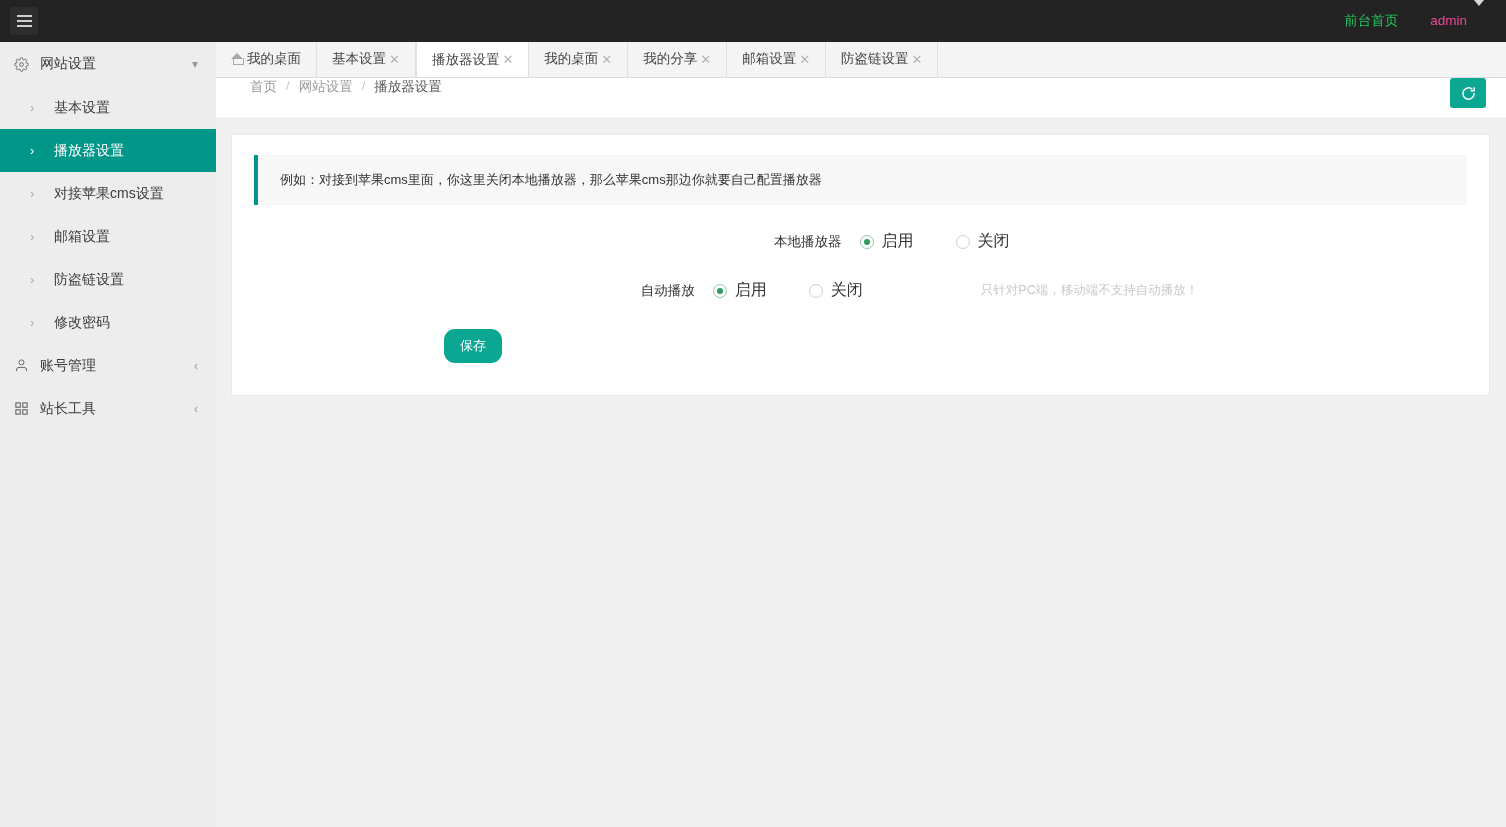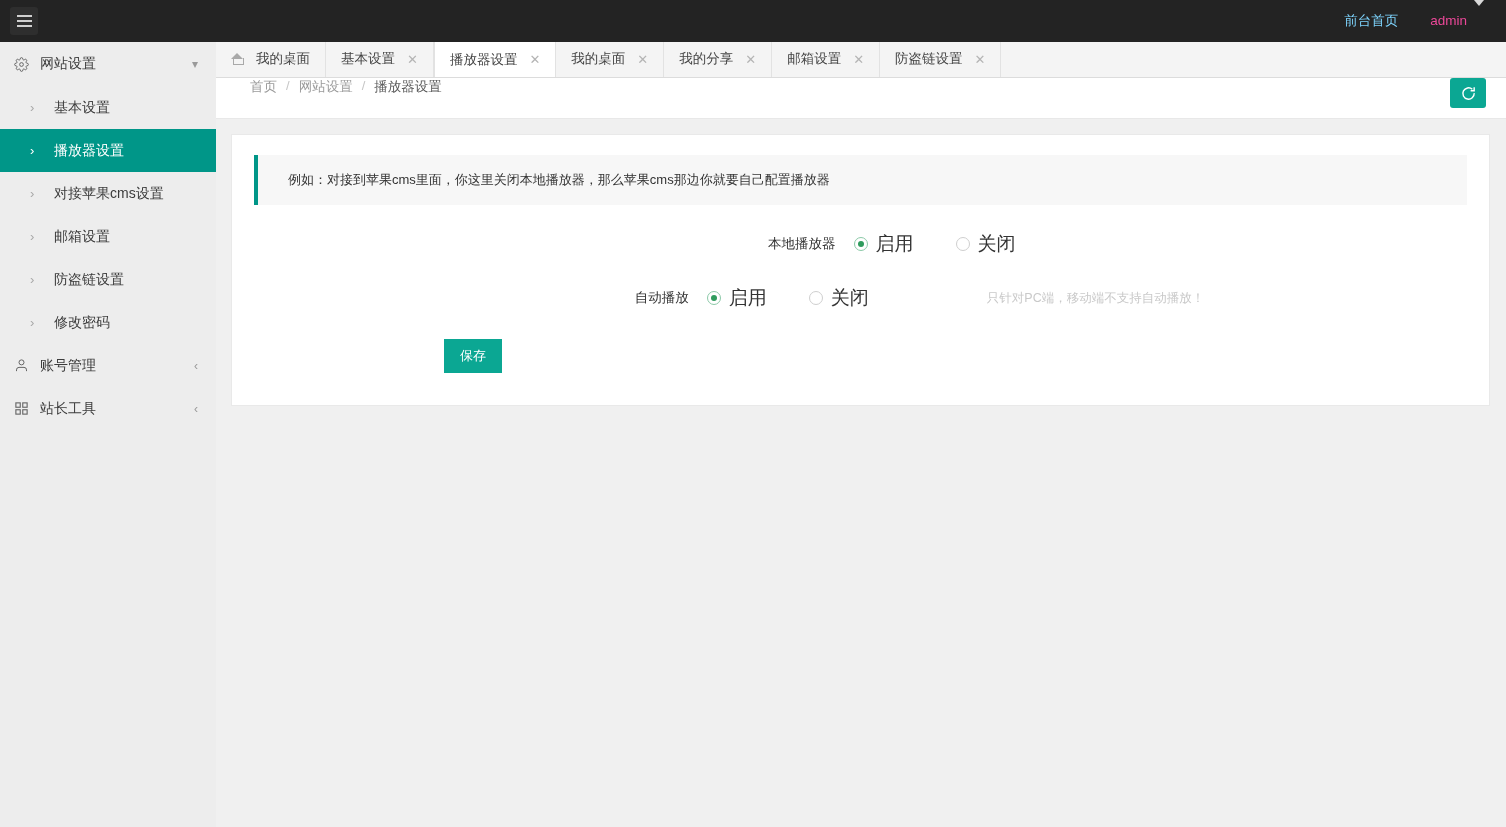--- a/index.html
+++ b/index.html
@@ -46,21 +46,21 @@
     width: 15px; height: 2px;
     background: #cfcfcf;
   }
   .topbar-right {
     margin-left: auto;
     display: flex;
     align-items: center;
     height: 42px;
   }
   .topbar-link {
-    color: #7dd3fc;
+    color: #22c55e;
     font-size: 13.5px;
     padding: 0 16px;
     line-height: 42px;
     cursor: pointer;
     white-space: nowrap;
   }
   .topbar-user {
     color: #ec4899;
     font-size: 13.5px;
     padding: 0 22px 0 16px;
@@ -142,21 +142,21 @@
     background: #f4f4f4;
     border-bottom: 1px solid #dcdcdc;
     display: flex;
     align-items: flex-end;
     overflow: hidden;
   }
   .tab {
     height: 36px;
     display: flex;
     align-items: center;
-    gap: 12px;
+    gap: 3px;
     padding: 0 15px;
     font-size: 13.5px;
     color: #444;
     border-right: 1px solid #e2e2e2;
     cursor: pointer;
     white-space: nowrap;
     background: #f4f4f4;
     position: relative;
   }
   .tab.active {
@@ -237,21 +237,21 @@
   }
   .card {
     background: #ffffff;
     border: 1px solid #e9e9e9;
     width: 1259px;
     padding: 20px 22px 32px 22px;
   }
   .alert {
     background: #f7f7f7;
     border-left: 4px solid #009688;
-    padding: 14px 30px;
+    padding: 14px 22px;
     margin: 0 0 26px 0;
   }
   .alert p {
     font-size: 13px;
     color: #333;
     line-height: 22px;
     white-space: nowrap;
   }
 
   .form-row {
@@ -266,21 +266,21 @@
     padding-right: 18px;
     font-size: 13.5px;
     color: #333;
   }
   .radio-opt {
     display: flex;
     align-items: center;
     gap: 8px;
     margin-right: 42px;
     cursor: pointer;
-    font-size: 19px;
+    font-size: 16px;
     color: #333;
   }
   .radio {
     width: 14px; height: 14px;
     border: 1px solid #cfcfcf;
     border-radius: 50%;
     background: #fff;
     display: inline-flex;
     align-items: center;
     justify-content: center;
@@ -299,21 +299,21 @@
     margin-left: 76px;
     white-space: nowrap;
   }
   .save-btn {
     margin-left: 190px;
     background: #0ba793;
     color: #fff;
     font-size: 13px;
     border: none;
     padding: 8px 16px;
-    border-radius: 0;
+    border-radius: 11px;
     cursor: pointer;
     font-family: "Liberation Sans", sans-serif;
   }
 </style>
 </head>
 <body>
 
 <div class="topbar">
   <div class="hamburger">
     <span></span>

